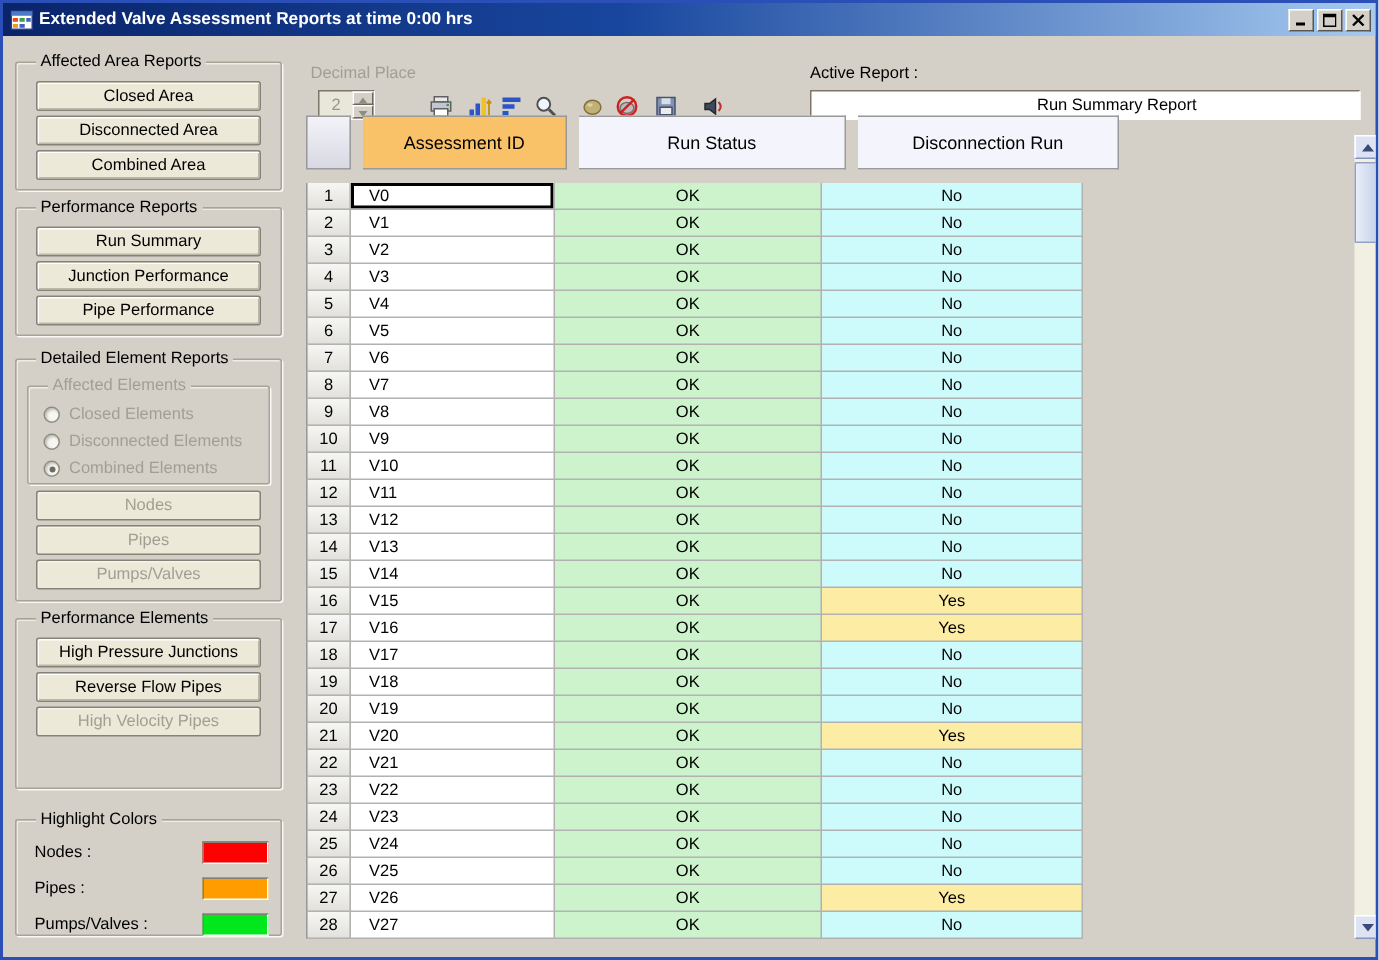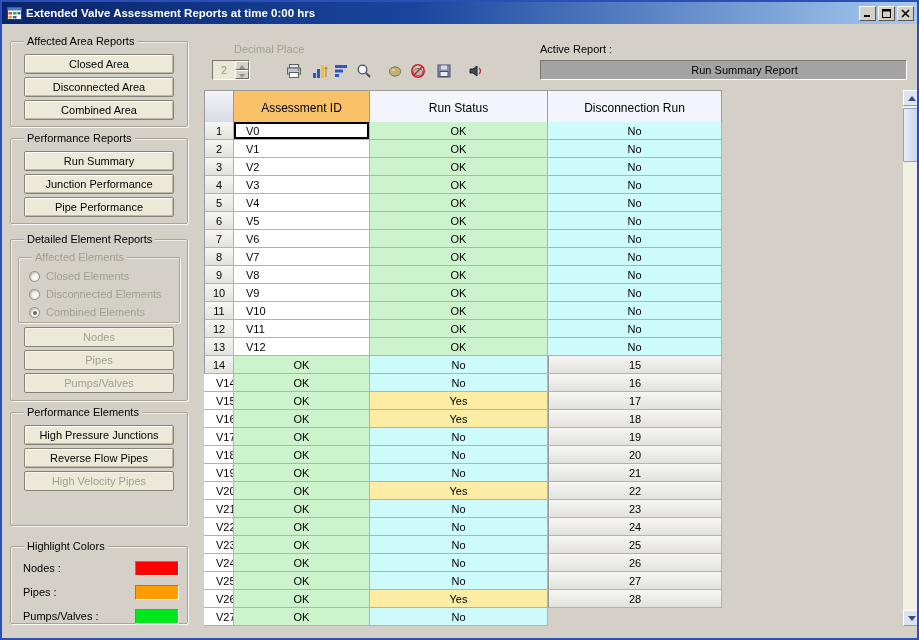--- a/index.html
+++ b/index.html
@@ -42,44 +42,44 @@
   .radio.checked::after { content:""; position:absolute; left:3px; top:3px;
                           width:4px; height:4px; border-radius:50%; background:#6e6c62; }
   .radio-label { font-size:11px; }
 
   .hl-row { display:flex; align-items:center; height:24px; padding:0 8px 0 12px; }
   .hl-label { font-size:11px; color:#000; }
   .swatch { width:44px; height:15px; margin-left:auto; border:1px solid;
             border-color:#808074 #fff #fff #808074; }
 
   
-  .tb-label { position:absolute; font-size:11px;margin-left:27px; }
+  .tb-label { position:absolute; font-size:11px; }
   .spinner { position:absolute; width:38px; height:20px; display:flex;
              border:1px solid; border-color:#7a7668 #fff #fff #7a7668; background:#e9e6da; }
   .spin-value { flex:1; font-size:11px; color:#9a9789; display:flex; align-items:center;
                 justify-content:center; }
   .spin-arrows { width:14px; display:flex; flex-direction:column; }
   .sa { flex:1; background:#d4d0c8; border:1px solid; border-color:#fff #6a675c #6a675c #fff;
         position:relative; }
   .sa::after { content:""; position:absolute; left:3px; border-left:3px solid transparent;
                border-right:3px solid transparent; }
   .sa.up::after { top:3px; border-bottom:4px solid #908d80; }
   .sa.dn::after { top:3px; border-top:4px solid #908d80; }
 
   .tool { position:absolute; top:59px; width:22px; height:21px; background:transparent;
           border:1px solid transparent; padding:1px 2px; cursor:default; }
 
   .ar-label { position:absolute; font-size:11px; color:#000; }
-  .ar-box { position:absolute; height:20px; background:#a3a3a3;
+  .ar-box { position:absolute; height:20px; background:#ffffff;
             border:1px solid; border-color:#7a7668 #fff #fff #7a7668;
             display:flex; align-items:center; justify-content:center; font-size:11px;padding-left:42px; }
 
   
-  .grid-header { position:absolute; left:202px; top:88px; display:grid;
-                 grid-template-columns:30px 136px 178px 174px; height:36px; }
+  .grid-header { position:absolute; left:202px; top:75px; display:grid;
+                 grid-template-columns:30px 136px 178px 174px; height:36px;gap:8px; }
   .hcell { border:1px solid #9a9a9a; border-left:none; display:flex; align-items:center;
            justify-content:center; font-size:12px; color:#000; }
   .hcell.first { border-left:1px solid #9a9a9a; }
   .h-corner { background:linear-gradient(180deg,#f2f2f8,#d9d9e4); }
   .h-id { background:#f9c168; }
   .h-plain { background:#f4f4fc; }
 
   .grid-body { position:absolute; left:202px; top:120px; display:grid;
                grid-template-columns:30px 136px 178px 174px; grid-auto-rows:18px; }
   .cell { border-right:1px solid #b2b2b2; border-bottom:1px solid #b2b2b2;
@@ -337,20 +337,21 @@
     <div class="cell id">V11</div>
     <div class="cell status">OK</div>
     <div class="cell disc no">No</div>
 
     <div class="cell num">13</div>
     <div class="cell id">V12</div>
     <div class="cell status">OK</div>
     <div class="cell disc no">No</div>
 
     <div class="cell num">14</div>
+    <div class="cell id">V13</div>
     <div class="cell status">OK</div>
     <div class="cell disc no">No</div>
 
     <div class="cell num">15</div>
     <div class="cell id">V14</div>
     <div class="cell status">OK</div>
     <div class="cell disc no">No</div>
 
     <div class="cell num">16</div>
     <div class="cell id">V15</div>

